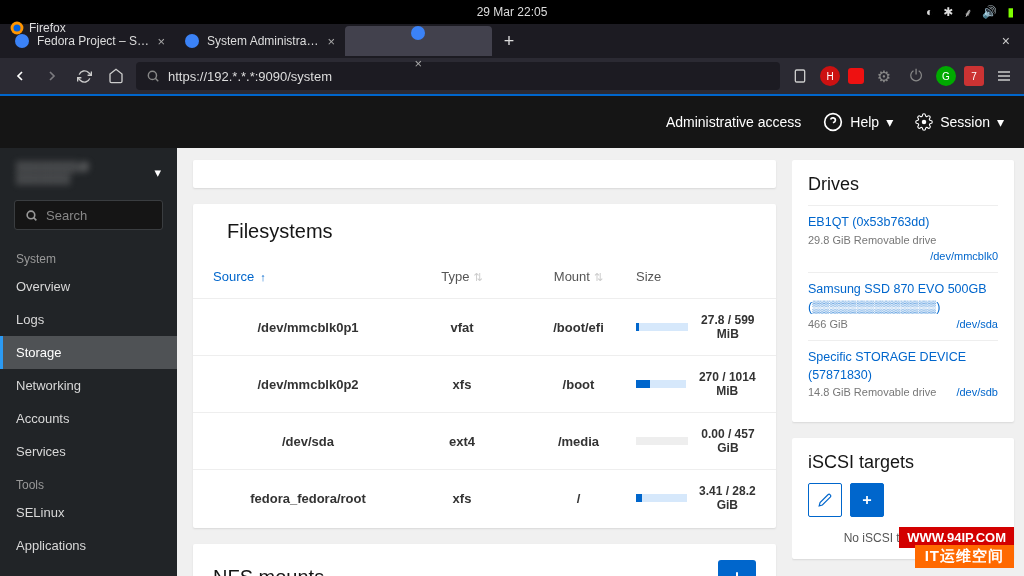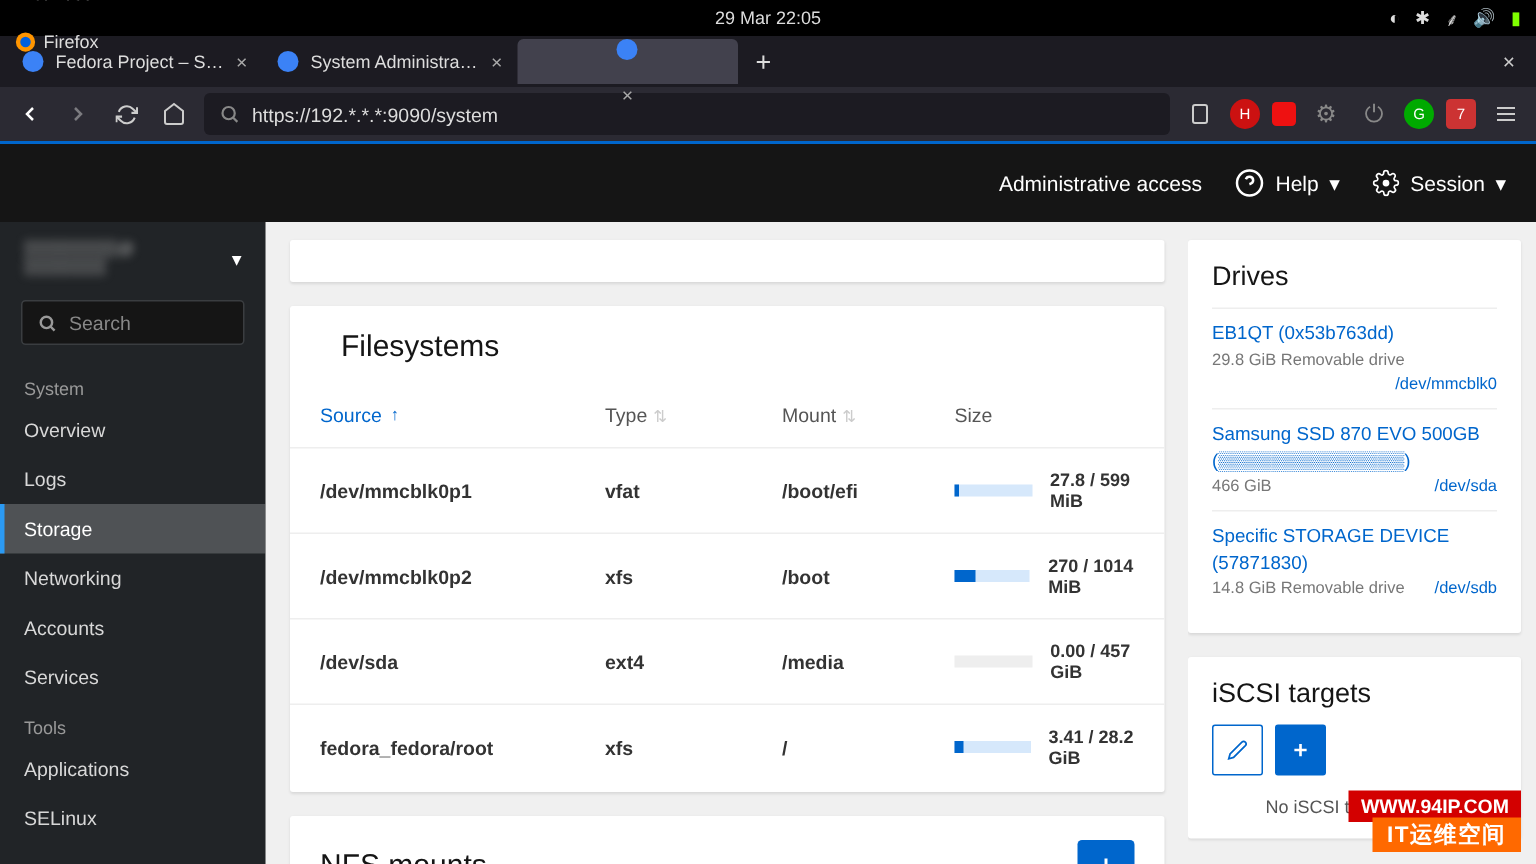--- a/index.html
+++ b/index.html
@@ -51,21 +51,21 @@
 .content { flex: 1; background: #f0f0f0; display: flex; overflow: hidden; }
 .content-main { flex: 1; padding: 12px 16px 0 16px; overflow-y: auto; }
 .content-side { width: 232px; padding: 12px 10px 0 0; overflow-y: auto; }
 
 .card { background: #fff; border-radius: 2px; box-shadow: 0 1px 2px rgba(0,0,0,0.1); margin-bottom: 16px; padding-bottom: 2px; }
 .card-empty { height: 28px; margin-bottom: 16px; }
 .card-title { font-size: 20px; font-weight: 400; padding: 16px 34px 12px; color: #151515; }
 .card-title-row { display: flex; justify-content: space-between; align-items: center; padding: 16px 20px 12px; }
 
 
-.fs-table { width: 100%; }
+.fs-table { width: 100%; text-align: center; }
 .fs-header, .fs-row { display: flex; padding: 14px 20px; align-items: center; font-size: 13px; font-weight: bold; }
 .fs-row { border-top: 1px solid #eee; color: #333; }
 .col-source { width: 190px; }
 .col-type { width: 118px; }
 .col-mount { width: 115px; }
 .col-size { flex: 1; display: flex; align-items: center; gap: 12px; }
 .fs-header { color: #555; font-weight: 500; }
 .fs-header .col-source { color: #06c; display: flex; align-items: center; gap: 6px; }
 .sort-arrow { color: #06c; font-size: 11px; }
 .sort-neutral { color: #ccc; font-size: 11px; margin-left: 4px; }
@@ -230,22 +230,22 @@
       <span>Search</span>
     </div>
     <div class="sidebar-group">System</div>
     <div class="sidebar-item">Overview</div>
     <div class="sidebar-item">Logs</div>
     <div class="sidebar-item active">Storage</div>
     <div class="sidebar-item">Networking</div>
     <div class="sidebar-item">Accounts</div>
     <div class="sidebar-item">Services</div>
     <div class="sidebar-group">Tools</div>
+    <div class="sidebar-item">SELinux</div>
     <div class="sidebar-item">Applications</div>
-    <div class="sidebar-item">SELinux</div>
   </div>
 
   <div class="content">
     <div class="content-main">
       <div class="card card-empty"></div>
 
       <div class="card">
         <div class="card-title">Filesystems</div>
         <div class="fs-table">
           <div class="fs-header">

